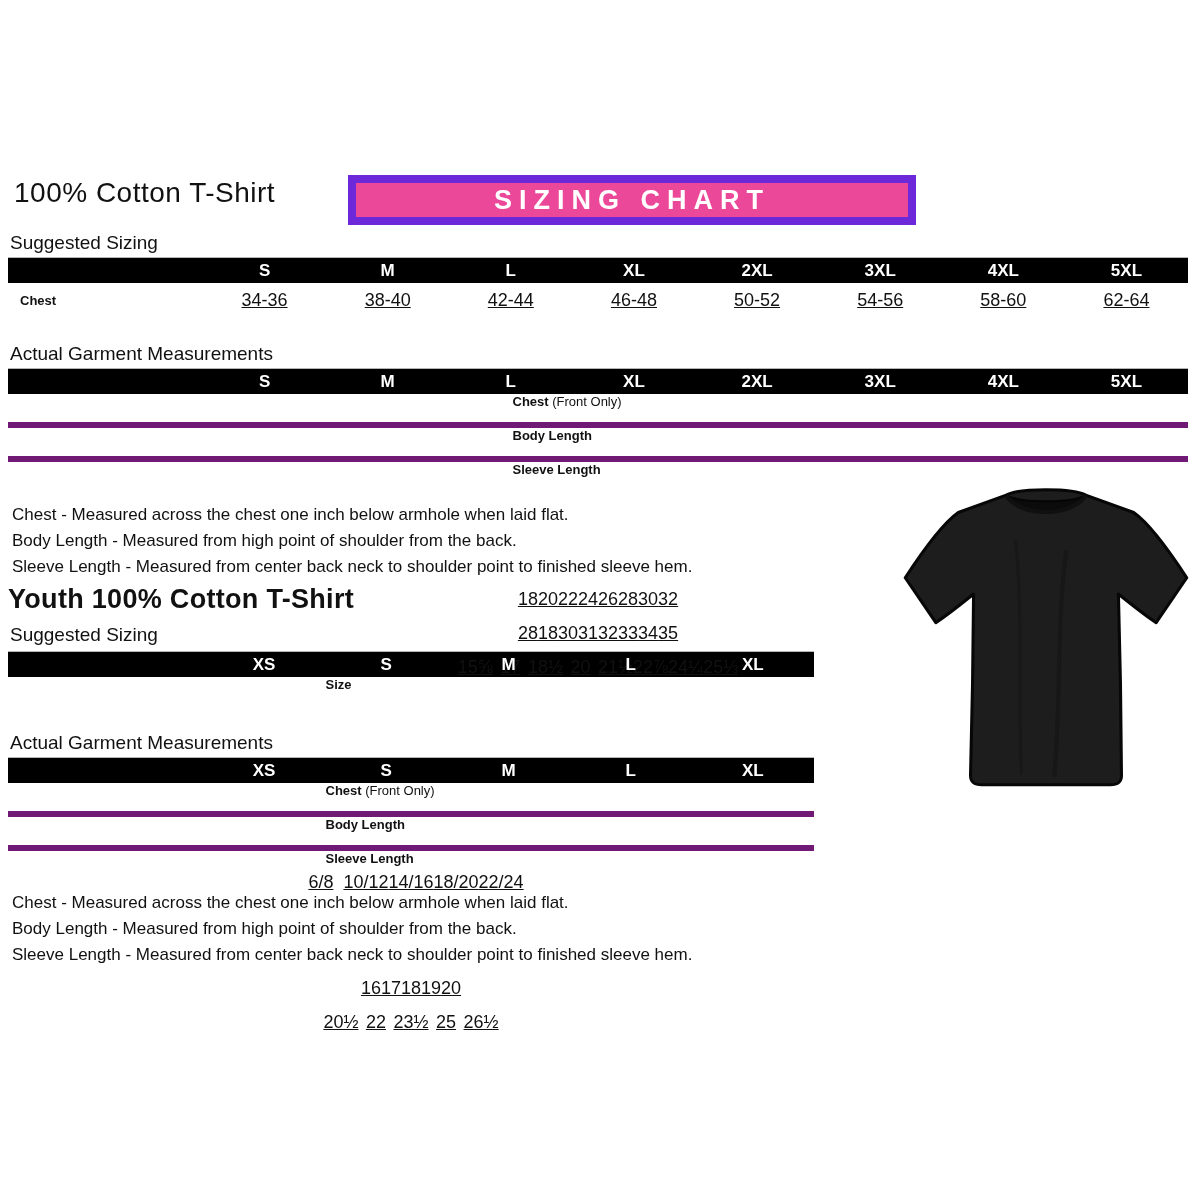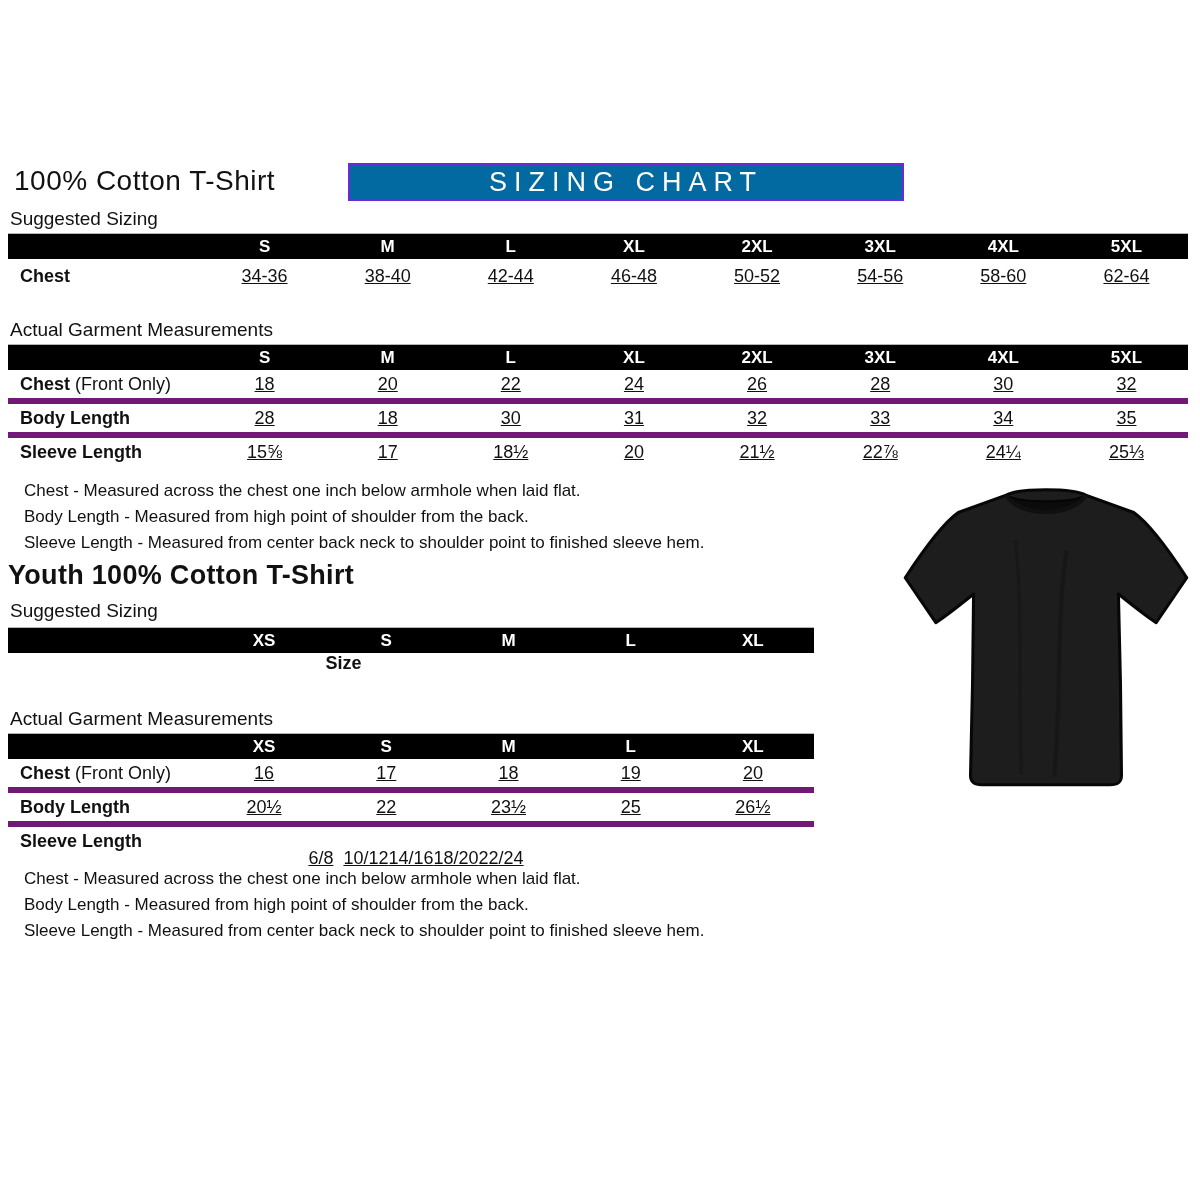--- a/index.html
+++ b/index.html
@@ -4,66 +4,66 @@
 <style>
   html,body { margin:0; padding:0; }
   body {
     width:1200px; height:1200px;
     background:#ffffff;
     color:#111;
     font-family:"Liberation Sans","DejaVu Sans",sans-serif;
     position:relative;
     overflow:hidden;
   }
-  .content { position:absolute; left:8px; top:163px; width:1184px; }
+  .content { position:absolute; left:8px; top:175px; width:1184px; }
 
   
   .header-row { display:flex; align-items:flex-start; }
   .page-title {
     font-size:28px; font-weight:400; letter-spacing:0.5px;
     width:340px; flex:0 0 340px; padding-left:6px; box-sizing:border-box;
     margin-top:2px;
   }
   .banner {
-    flex:0 0 552px; height:34px; background:#0369a1; color:#fff;
-    border:2px solid #6d28d9;
+    flex:0 0 552px; height:34px; background:#ec4899; color:#fff;
+    border:8px solid #6d28d9;
     display:flex; align-items:center; justify-content:center;
-    font-size:27px; font-weight:400; letter-spacing:7px;
+    font-size:27px; font-weight:700; letter-spacing:7px;
   }
 
   .section-label { font-size:19px; margin:0; padding-left:2px; }
   .lbl-suggested  { margin-top:7px; }
   .lbl-actual     { margin-top:26px; }
 
   
   .t { border-top:1px solid #b5b5b5; }
   .t-adult { width:1180px; }
   .t-youth { width:806px; }
   .t .bar {
     display:flex; align-items:center; background:#000; color:#fff;
     height:25px; font-weight:700; font-size:17px;
   }
   .t .row { display:flex; align-items:center; font-size:18px; }
   .t .row-tall { height:34px; }
-  .t .row-std  { height:28px; }
+  .t .row-std  { height:28px;flex-direction:column; }
   .t .row-std + .row-std { border-top:6px solid #701a75; }
   .label-col {
     flex:0 0 195px; width:195px; padding-left:12px; box-sizing:border-box;
-    font-weight:700; font-size:18px; white-space:nowrap;
+    font-weight:700; font-size:13px; white-space:nowrap;
   }
   .label-col .suffix { font-weight:400; }
   .cells {
     flex:1; display:grid; grid-auto-flow:column; grid-auto-columns:1fr;
   }
   .cells .hcell { text-align:center; font-weight:700; }
   .cells .vcell { text-align:center;text-decoration:underline; }
 
   
   .notes { margin-top:16px; padding-left:4px; }
-  .notes .note { margin:0 0 9px 12px; font-size:17px; line-height:17px; }
+  .notes .note { margin:0 0 9px 0; font-size:17px; line-height:17px; }
 
   .youth-title {
     font-size:27px; font-weight:700; margin-top:4px; padding-left:0;
     letter-spacing:0.3px;
   }
 
   
   .tshirt-wrap {
     position:absolute; left:893px; top:476px; width:306px; height:332px;
   }

